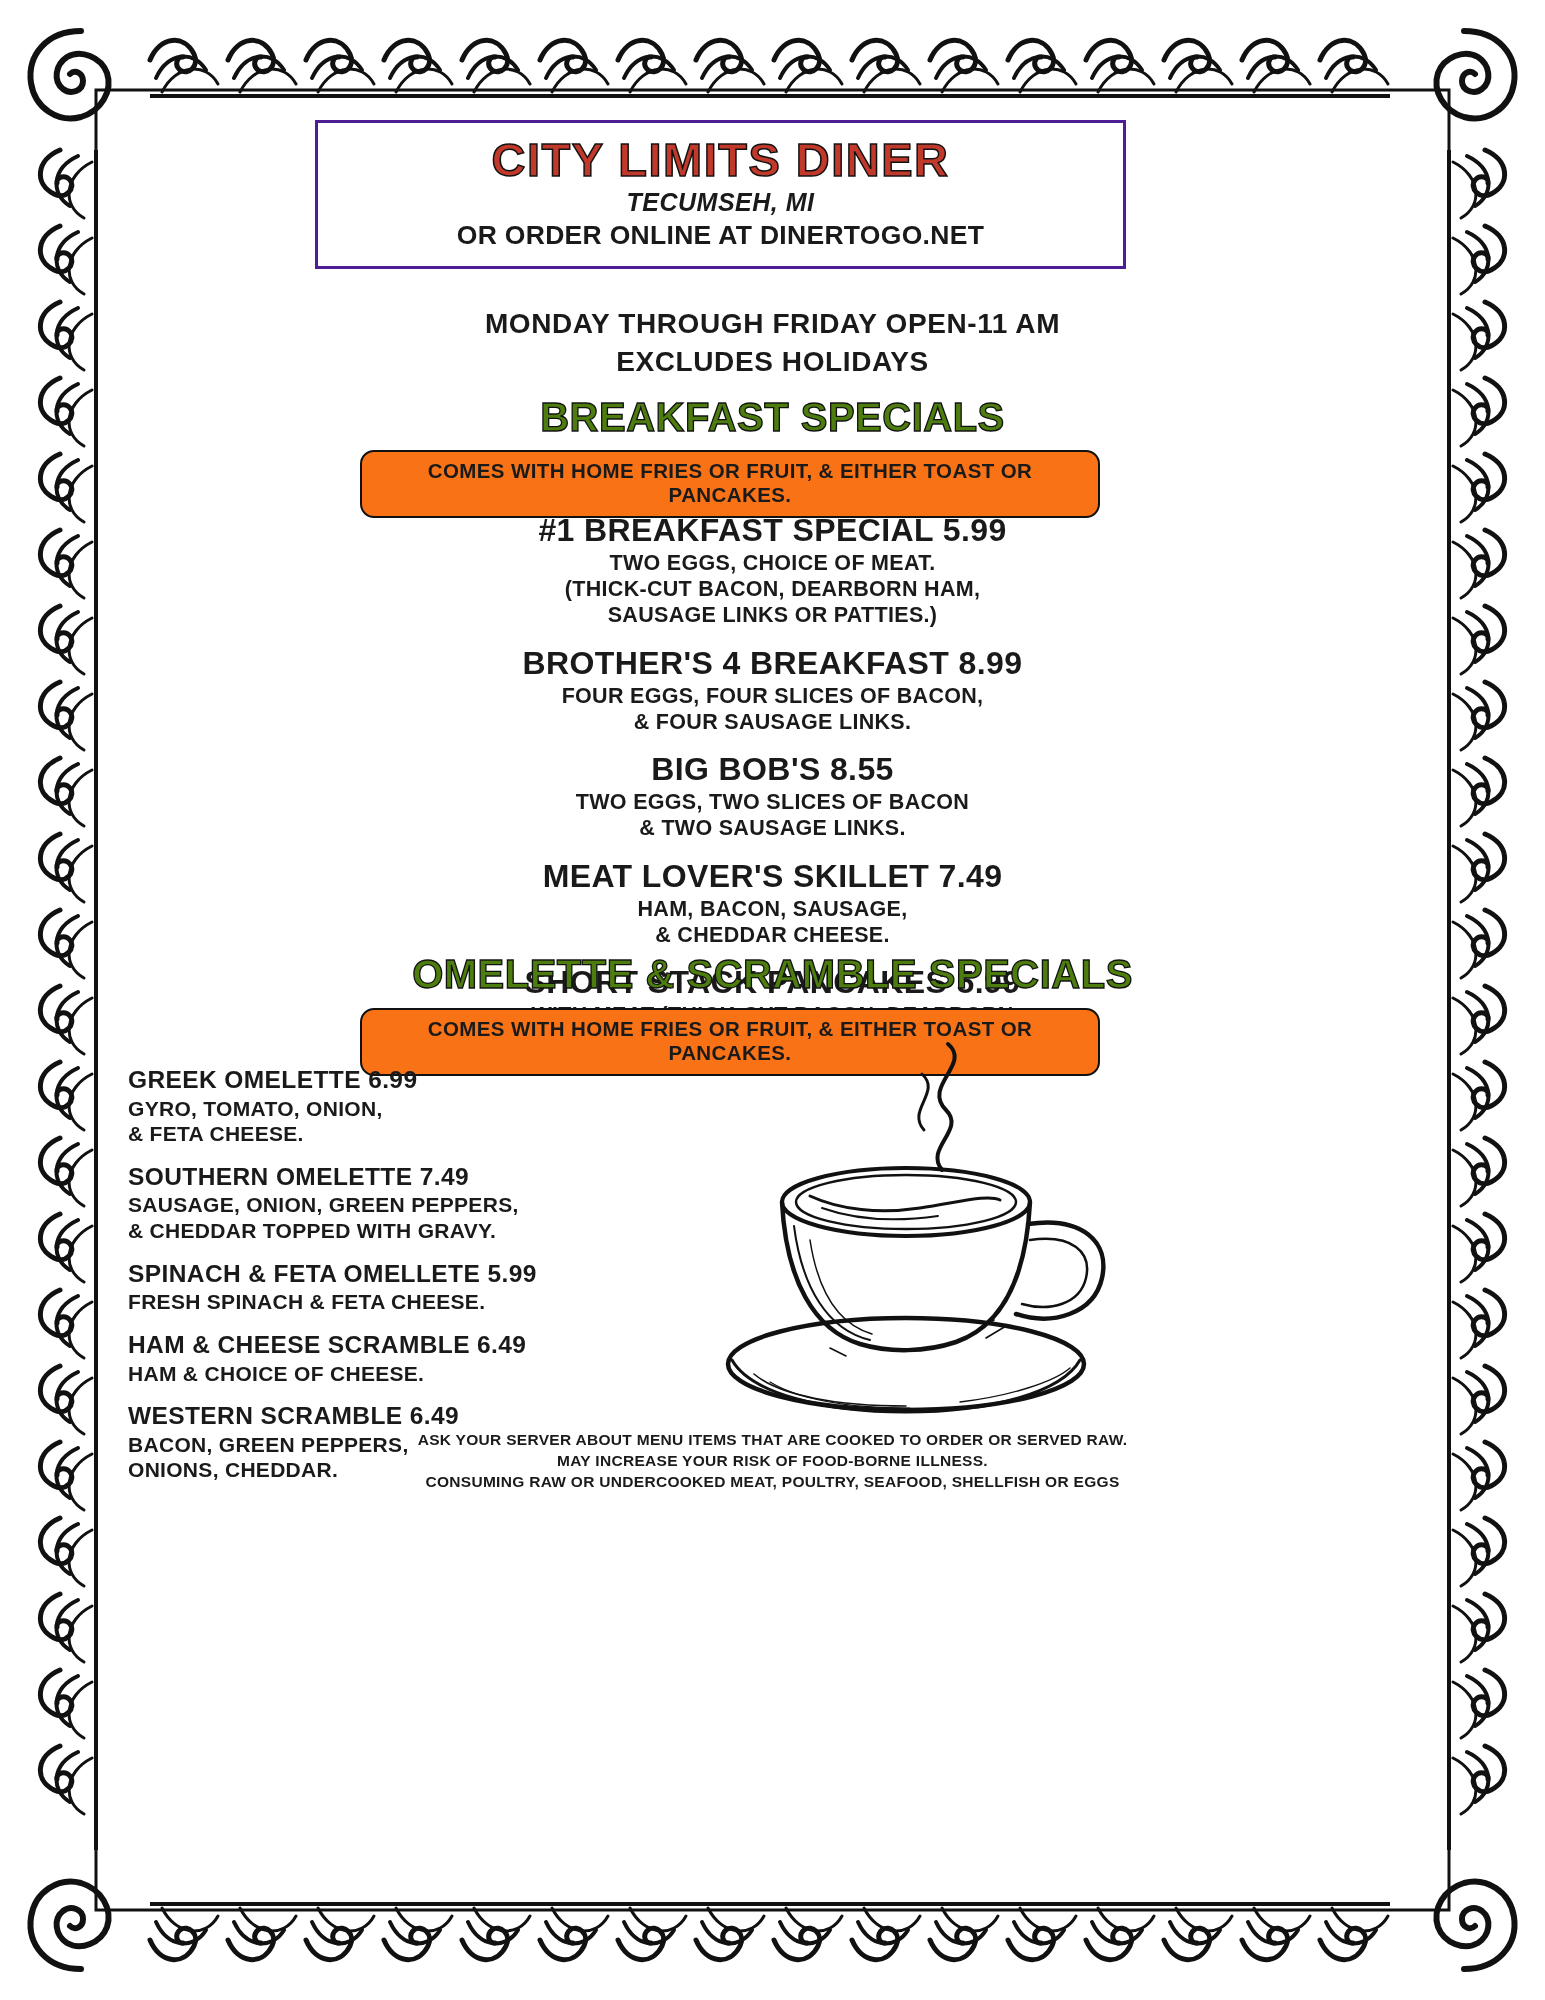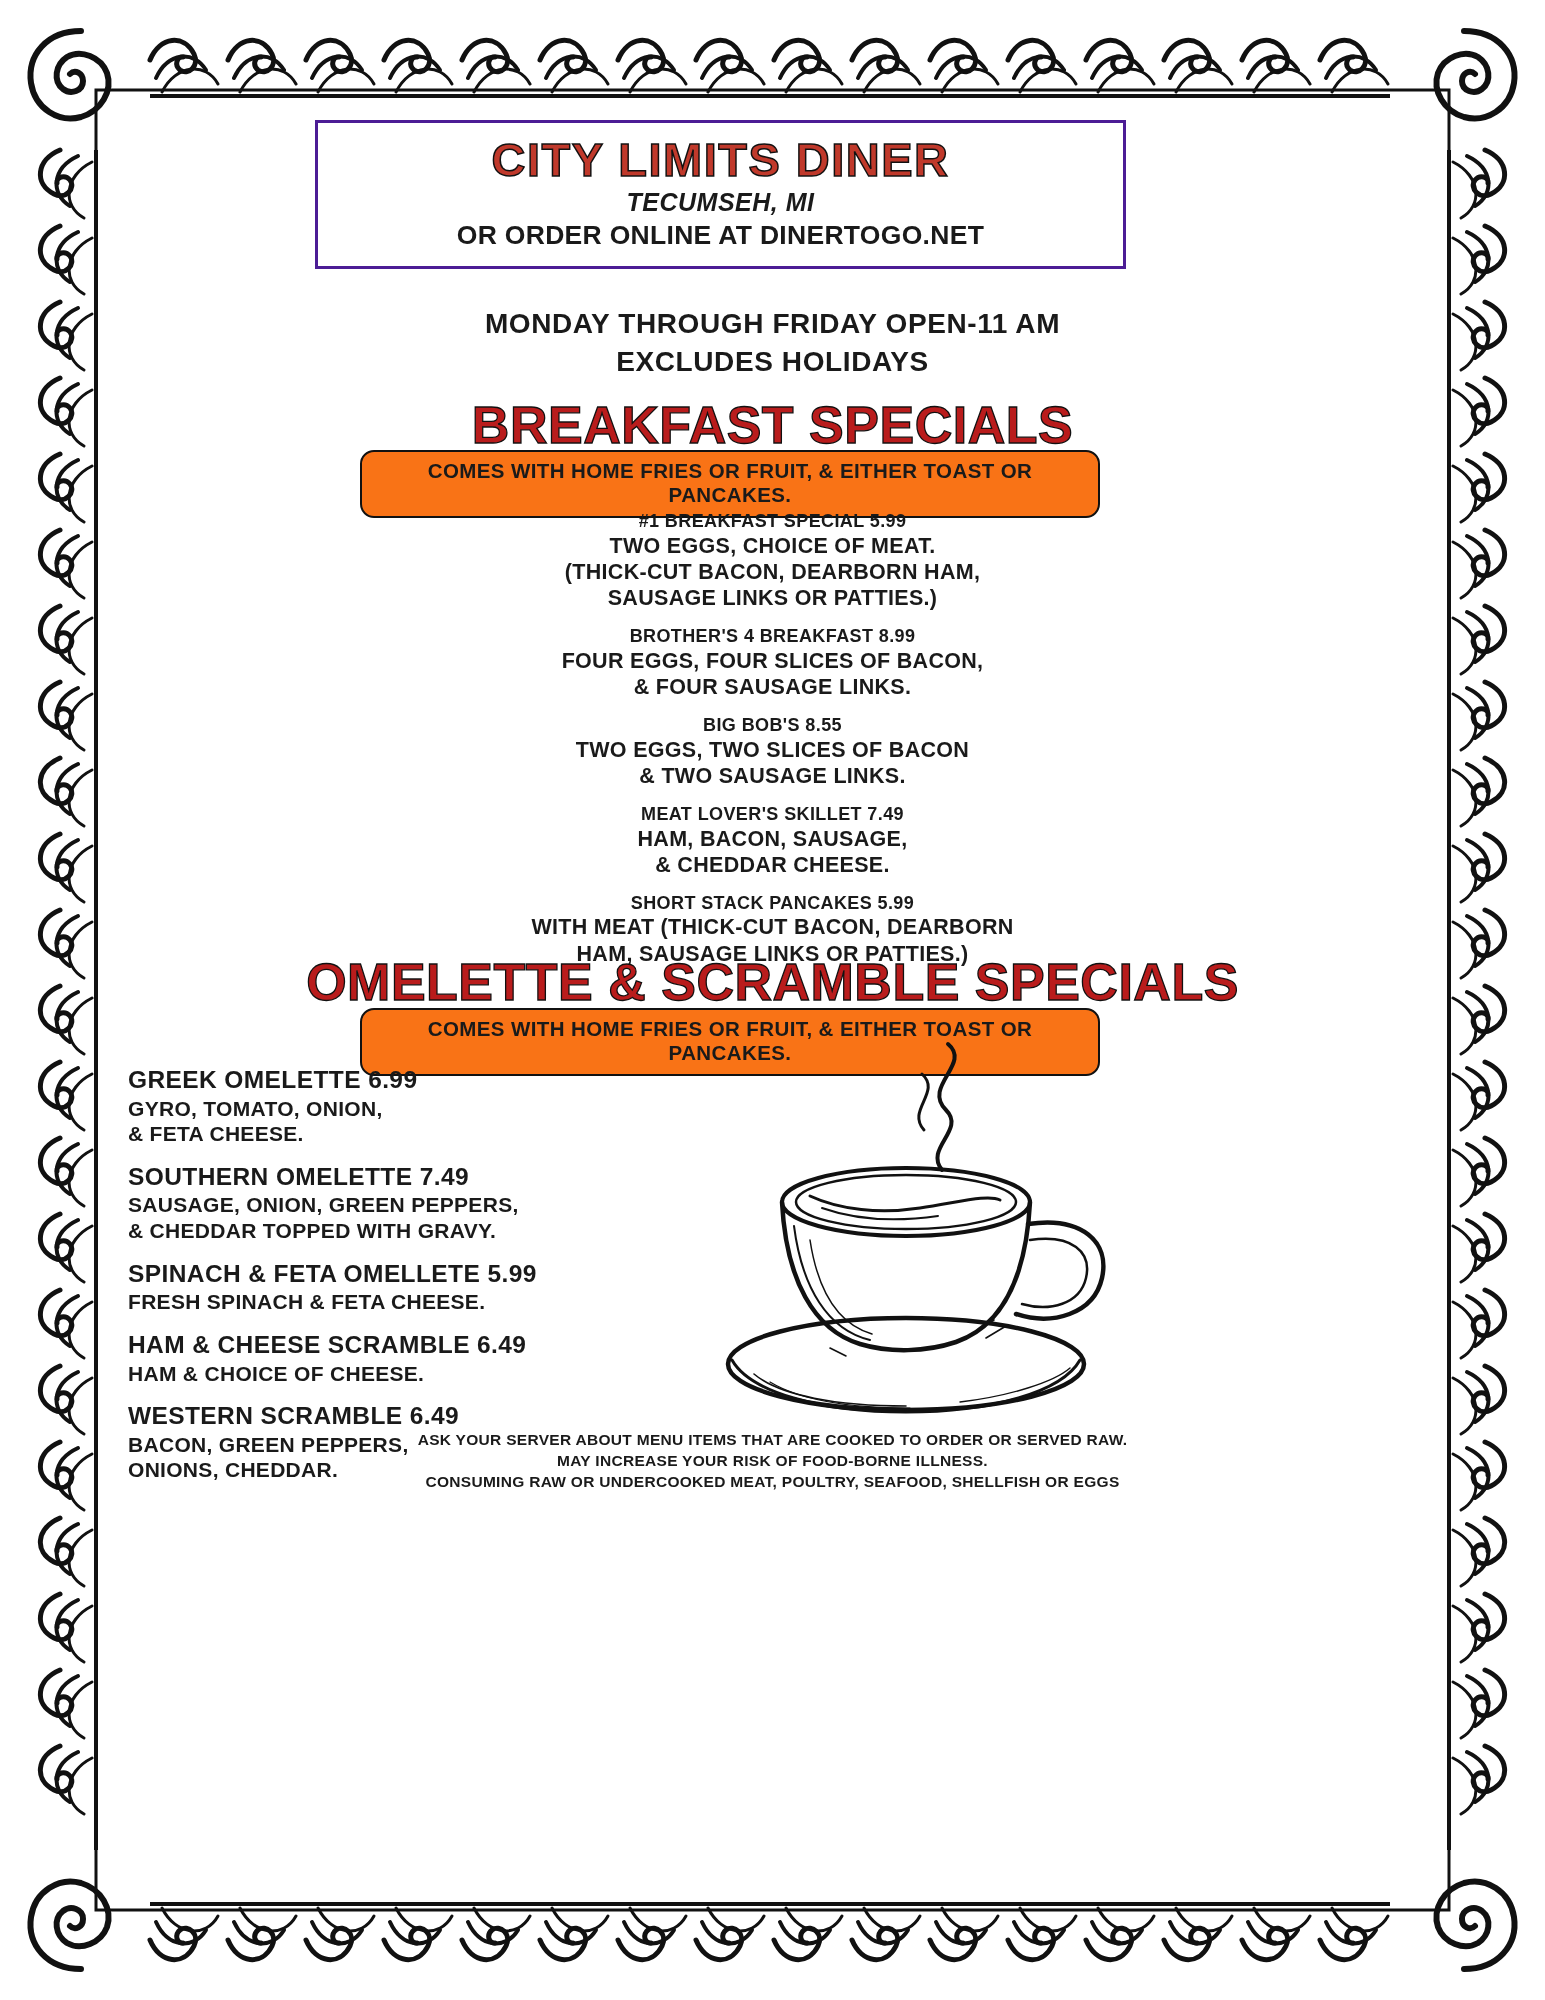--- a/index.html
+++ b/index.html
@@ -74,24 +74,24 @@
     width: 100%;
     text-align: center;
     font-size: 28px;
     font-weight: bold;
     letter-spacing: 0.6px;
     line-height: 1.35;
   }
 
   .section-head {
     text-align: center;
-    font-size: 52px;
+    font-size: 40px;
     font-weight: bold;
     letter-spacing: 0.5px;
-    color: #b91c1c;
+    color: #4d7c0f;
     -webkit-text-stroke: 1.3px #111;
     text-stroke: 1.3px #111;
   }
 
   .note-pill {
     border: 2.5px solid #111;
     border-radius: 14px;
     padding: 7px 18px 9px 18px;
     font-size: 20.5px;
     font-weight: bold;
@@ -107,21 +107,21 @@
 
   .items-centered {
     position: absolute;
     left: 0;
     top: 410px;
     width: 100%;
     text-align: center;
   }
   .item { margin-bottom: 14px; }
   .item-name {
-    font-size: 18px;
+    font-size: 32px;
     font-weight: bold;
     letter-spacing: 0.4px;
     line-height: 1.25;
   }
   .item-desc {
     font-size: 21.5px;
     font-weight: bold;
     letter-spacing: 0.3px;
     line-height: 1.22;
   }

